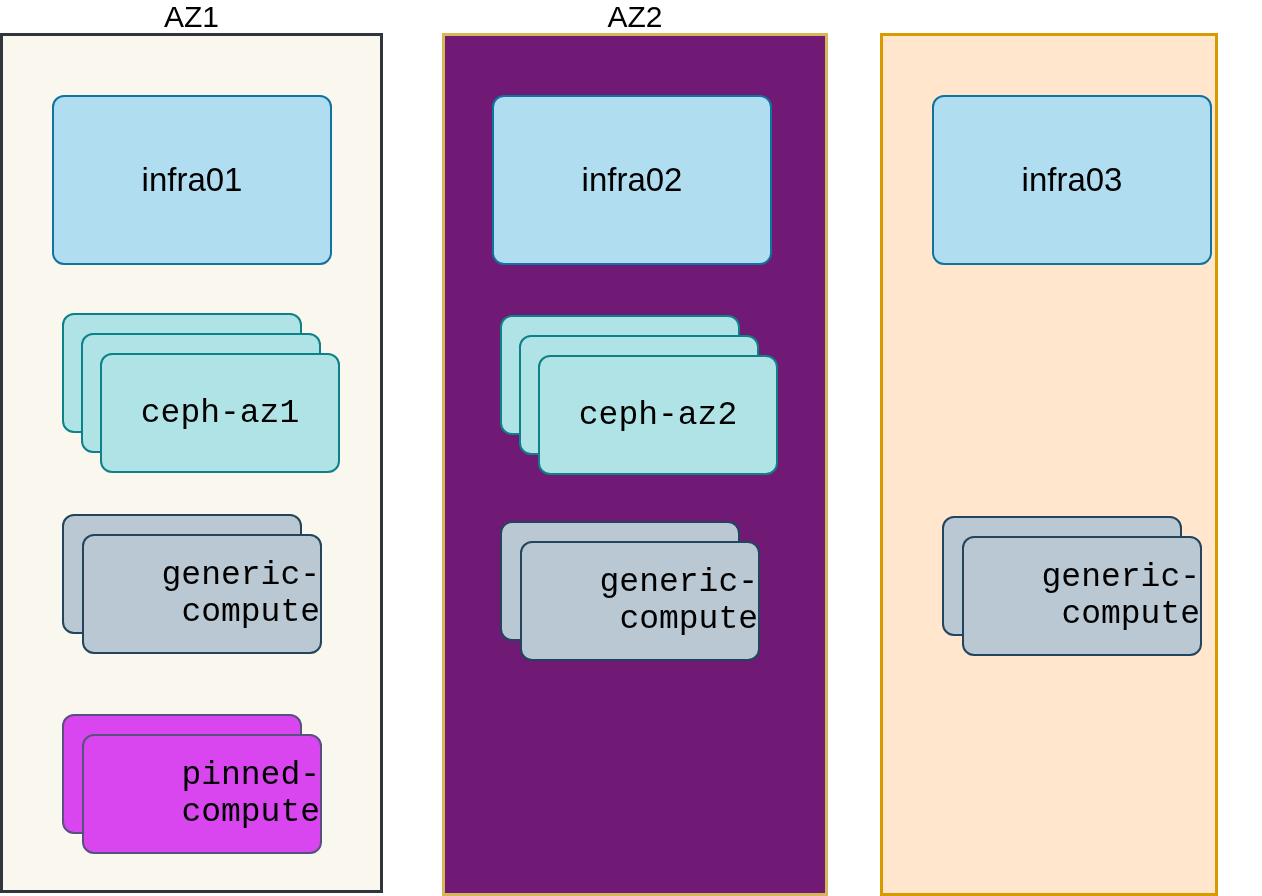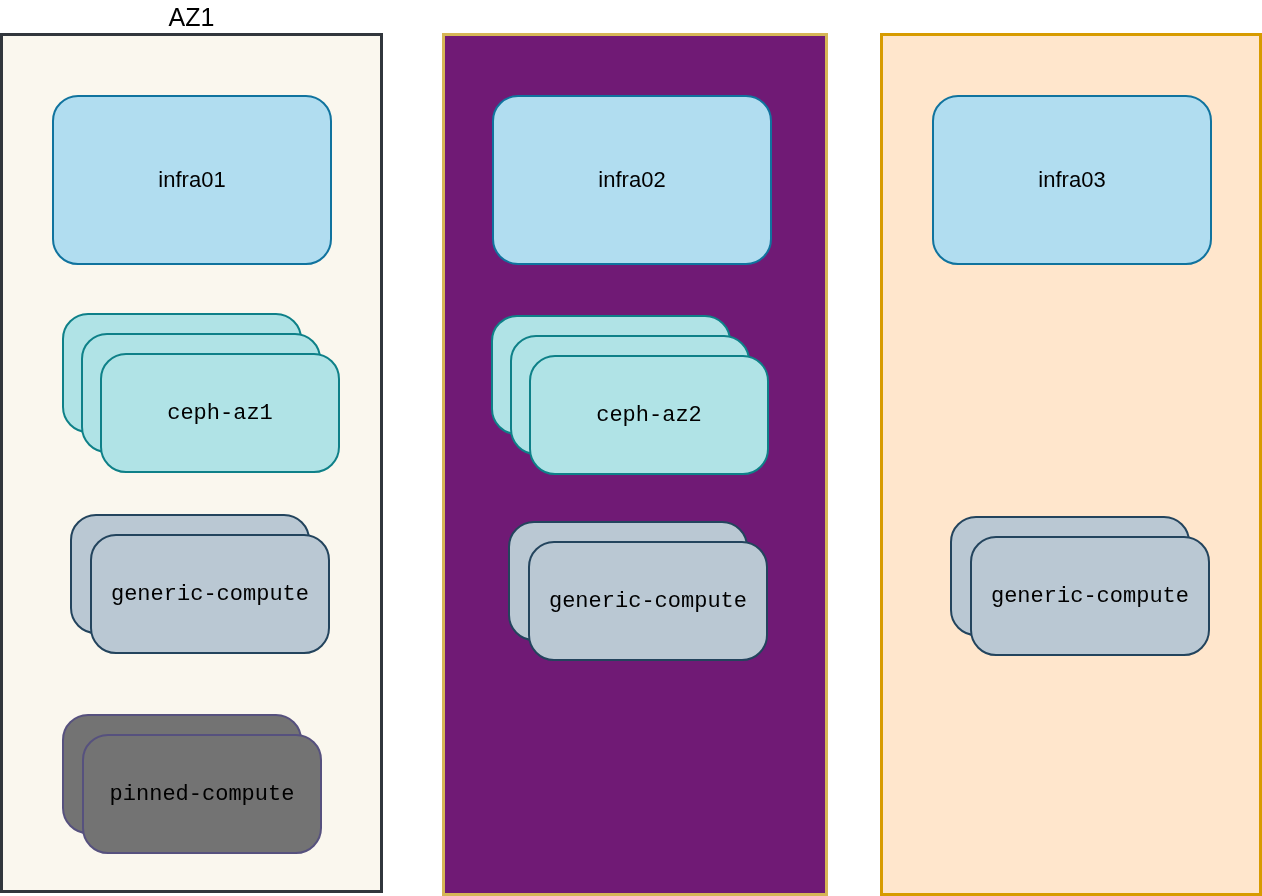--- a/index.html
+++ b/index.html
@@ -2,59 +2,60 @@
 <html><head>
 <meta charset="utf-8">
 <style>
   html,body { margin:0; padding:0; background:#ffffff; }
   .canvas {
     position:relative; width:1262px; height:896px; overflow:hidden;
     background:#ffffff; font-family:"Liberation Sans", sans-serif; color:#000;
   }
   .zone-title {
     position:absolute; top:1px; height:48px; line-height:32px;
-    text-align:center; font-size:25px; color:#000;
+    text-align:center; font-size:30px; color:#000;
   }
   .zone-box { position:absolute; box-sizing:border-box; border:3px solid; }
   .zone-az1-box { left:0px;   top:33px; width:383px; height:860px; background:#FAF7EE; border-color:#31363C; }
   .zone-az2-box { left:442px; top:33px; width:386px; height:863px; background:#701a75; border-color:#D6B656; }
-  .zone-az3-box { left:880px; top:33px; width:382px; height:863px; background:#FFE6CC; border-color:#D79B00; }
+  .zone-az3-box { left:880px; top:33px; width:338px; height:863px; background:#FFE6CC; border-color:#D79B00; }
   .t-az1 { left:0px;   width:383px; }
   .t-az2 { left:442px; width:386px; }
   .t-az3 { left:880px; width:382px; }
 
   .node, .layer {
-    box-sizing:border-box; border:2px solid; border-radius:26px;
-    font-size:22px; color:#000;
+    box-sizing:border-box; border:2px solid; border-radius:12px;
+    font-size:33px; color:#000;
   }
   .node {
     position:absolute; display:flex; align-items:center; justify-content:center;
     text-align:center;
   }
   .stack { position:absolute; }
   .layer { position:absolute; width:240px; height:120px; }
   .layer.front { display:flex; align-items:center; justify-content:center; text-align:right;font-family:Liberation Mono, monospace; }
   .s0 { left:0px;  top:0px;  z-index:1; }
   .s1 { left:19px; top:20px; z-index:2; }
   .s2 { left:38px; top:40px; z-index:3; }
   .s1b { left:20px; top:20px; z-index:2; }
 
   .infra   { background:#B1DDF0; border-color:#10739E; }
   .ceph    { background:#B0E3E6; border-color:#0E8088; }
-  .generic { background:#BAC8D3; border-color:#23445D;margin-left:8px; }
-  .pinned  { background:#737373; border-color:#56517E; }
+  .generic { background:#BAC8D3; border-color:#23445D; }
+  .pinned  { background:#d946ef; border-color:#56517E; }
 
   .n-infra { width:280px; height:170px; }
 </style>
 </head>
 <body>
 
 <div class="canvas">
 
   <div class="zone-title t-az1">AZ1</div>
+  <div class="zone-title t-az2">AZ2</div>
 
   <div class="zone-box zone-az1-box">
     <div class="node infra n-infra" style="left:49px; top:59px;">infra01</div>
 
     <div class="stack" style="left:59px; top:277px; width:278px; height:160px;">
       <div class="layer ceph s0"></div>
       <div class="layer ceph s1"></div>
       <div class="layer ceph s2 front">ceph-az1</div>
     </div>
 
@@ -65,21 +66,21 @@
 
     <div class="stack" style="left:59px; top:678px; width:260px; height:140px;">
       <div class="layer pinned s0"></div>
       <div class="layer pinned s1b front">pinned-compute</div>
     </div>
   </div>
 
   <div class="zone-box zone-az2-box">
     <div class="node infra n-infra" style="left:47px; top:59px;">infra02</div>
 
-    <div class="stack" style="left:46px; top:279px; width:278px; height:160px;">
+    <div class="stack" style="left:55px; top:279px; width:278px; height:160px;">
       <div class="layer ceph s0"></div>
       <div class="layer ceph s1"></div>
       <div class="layer ceph s2 front">ceph-az2</div>
     </div>
 
     <div class="stack" style="left:55px; top:485px; width:260px; height:140px;">
       <div class="layer generic s0"></div>
       <div class="layer generic s1b front">generic-compute</div>
     </div>
   </div>

